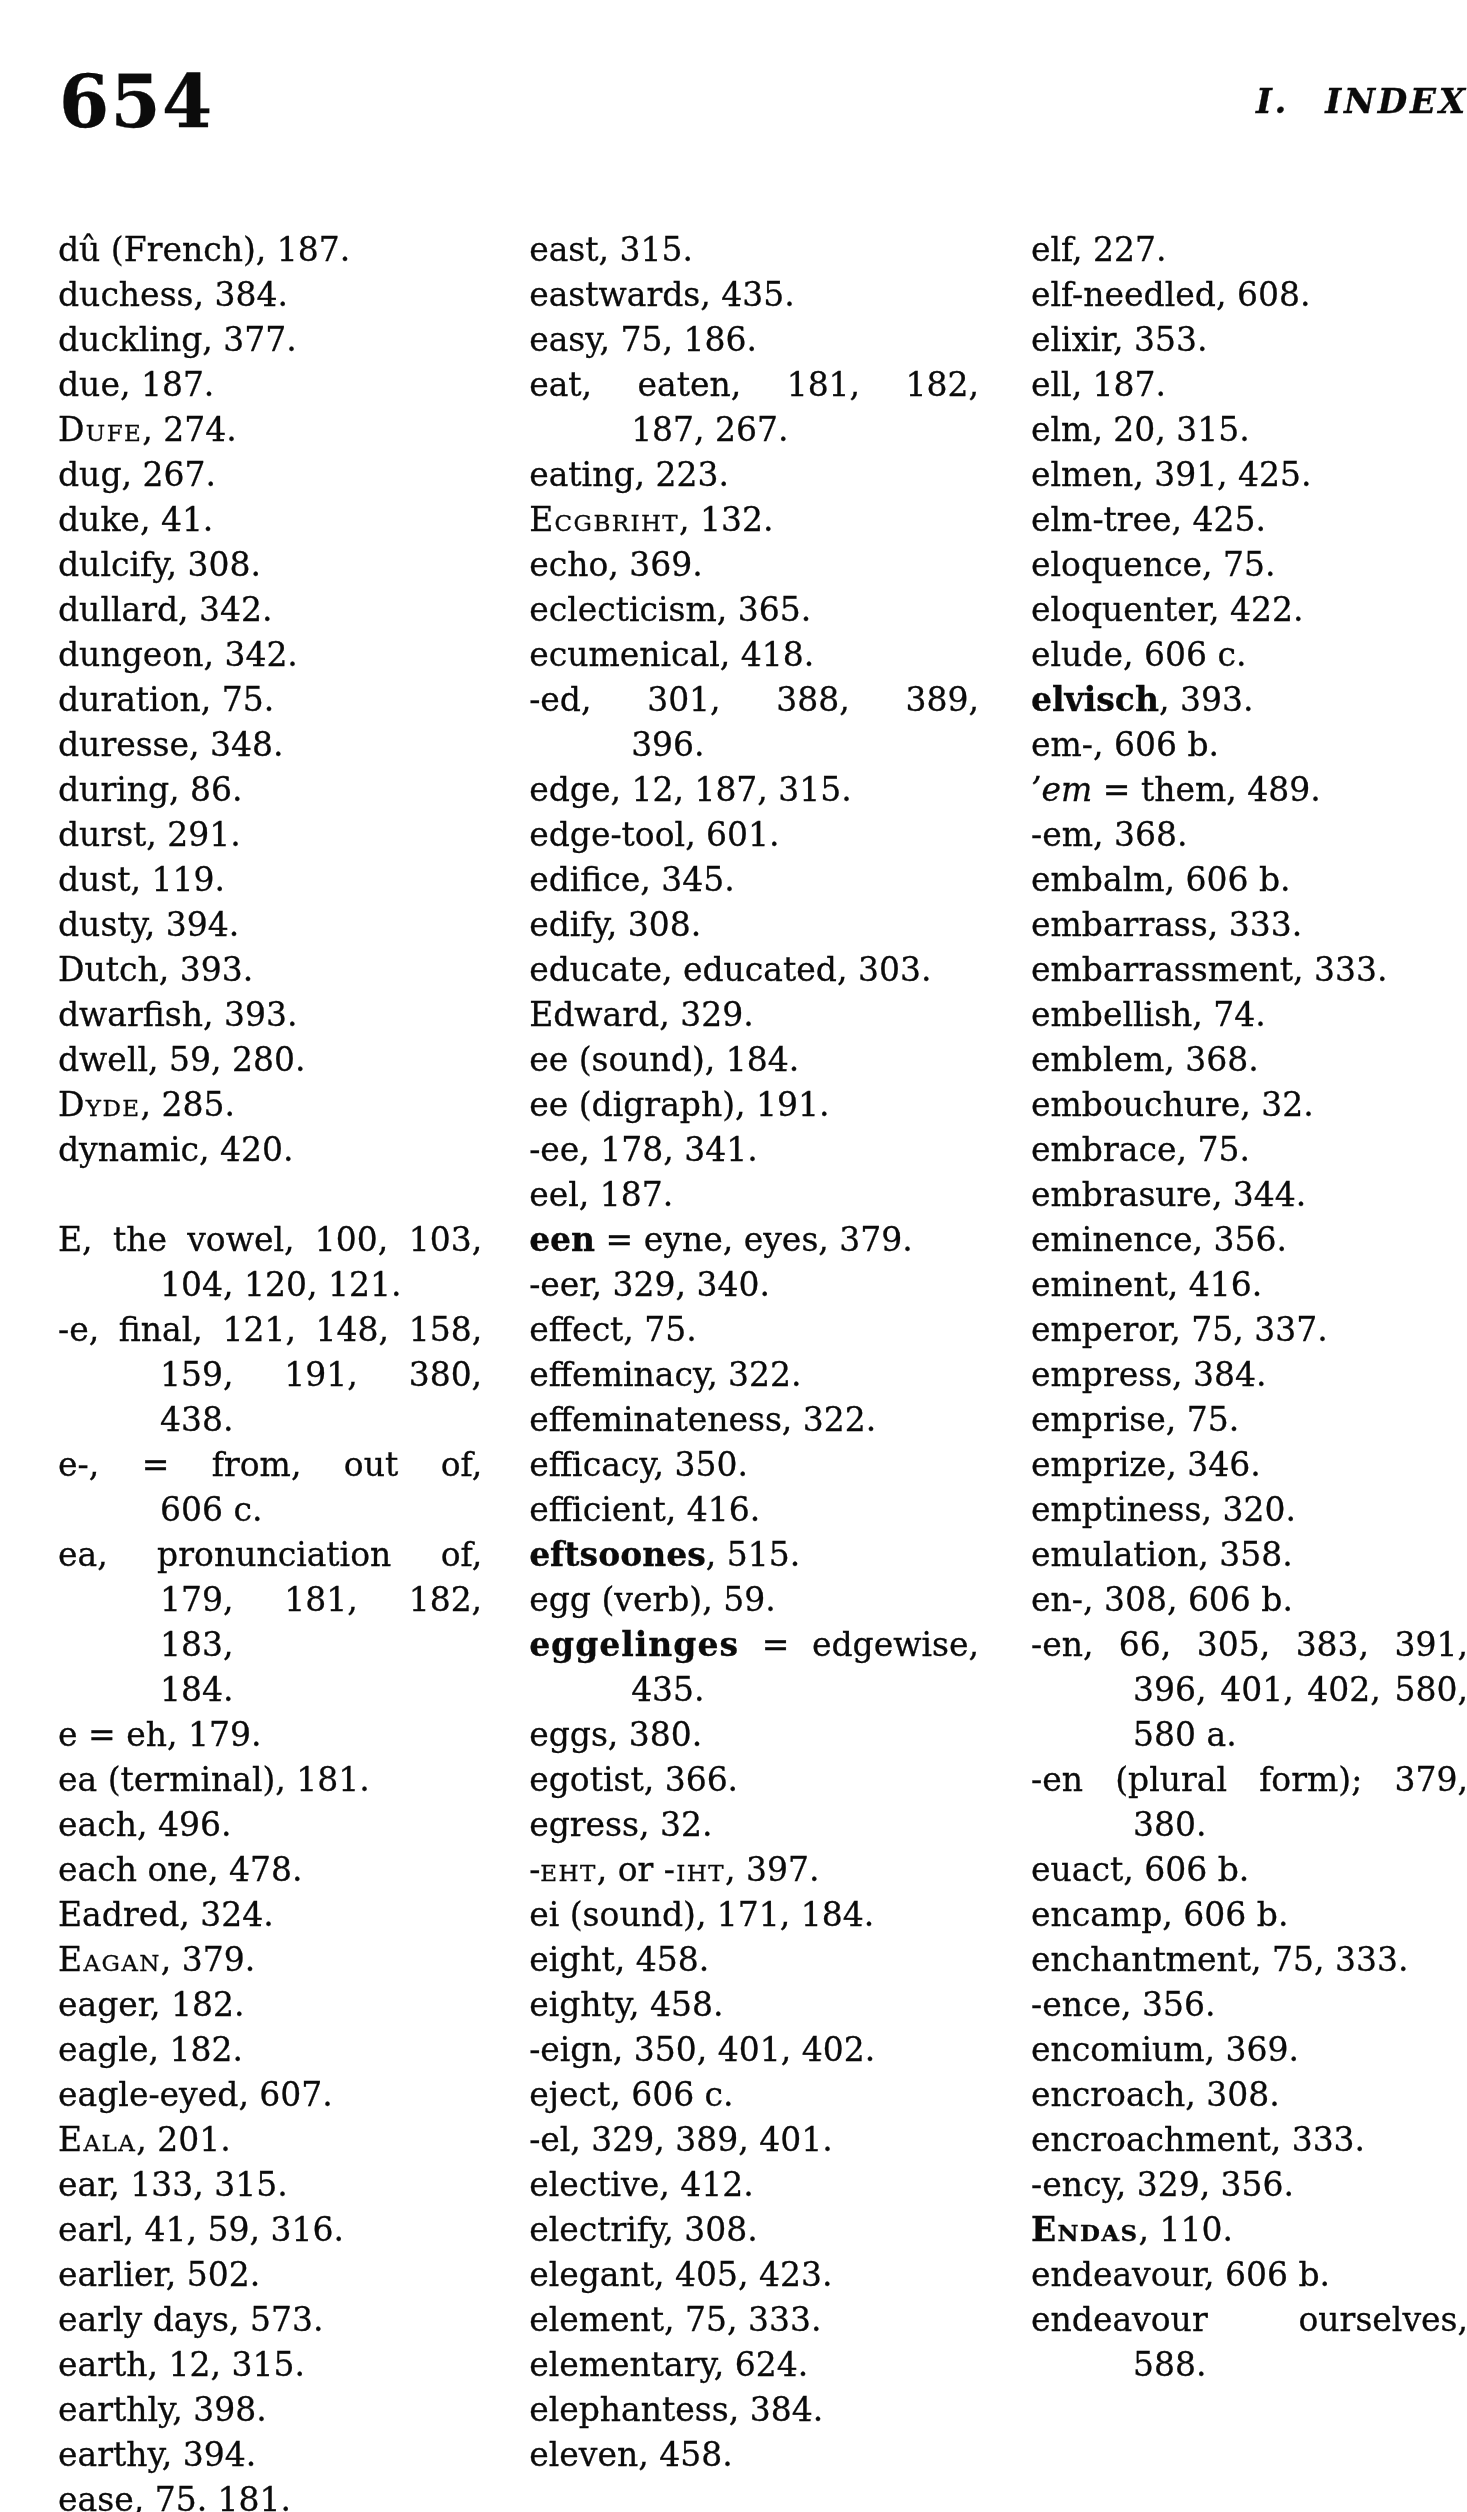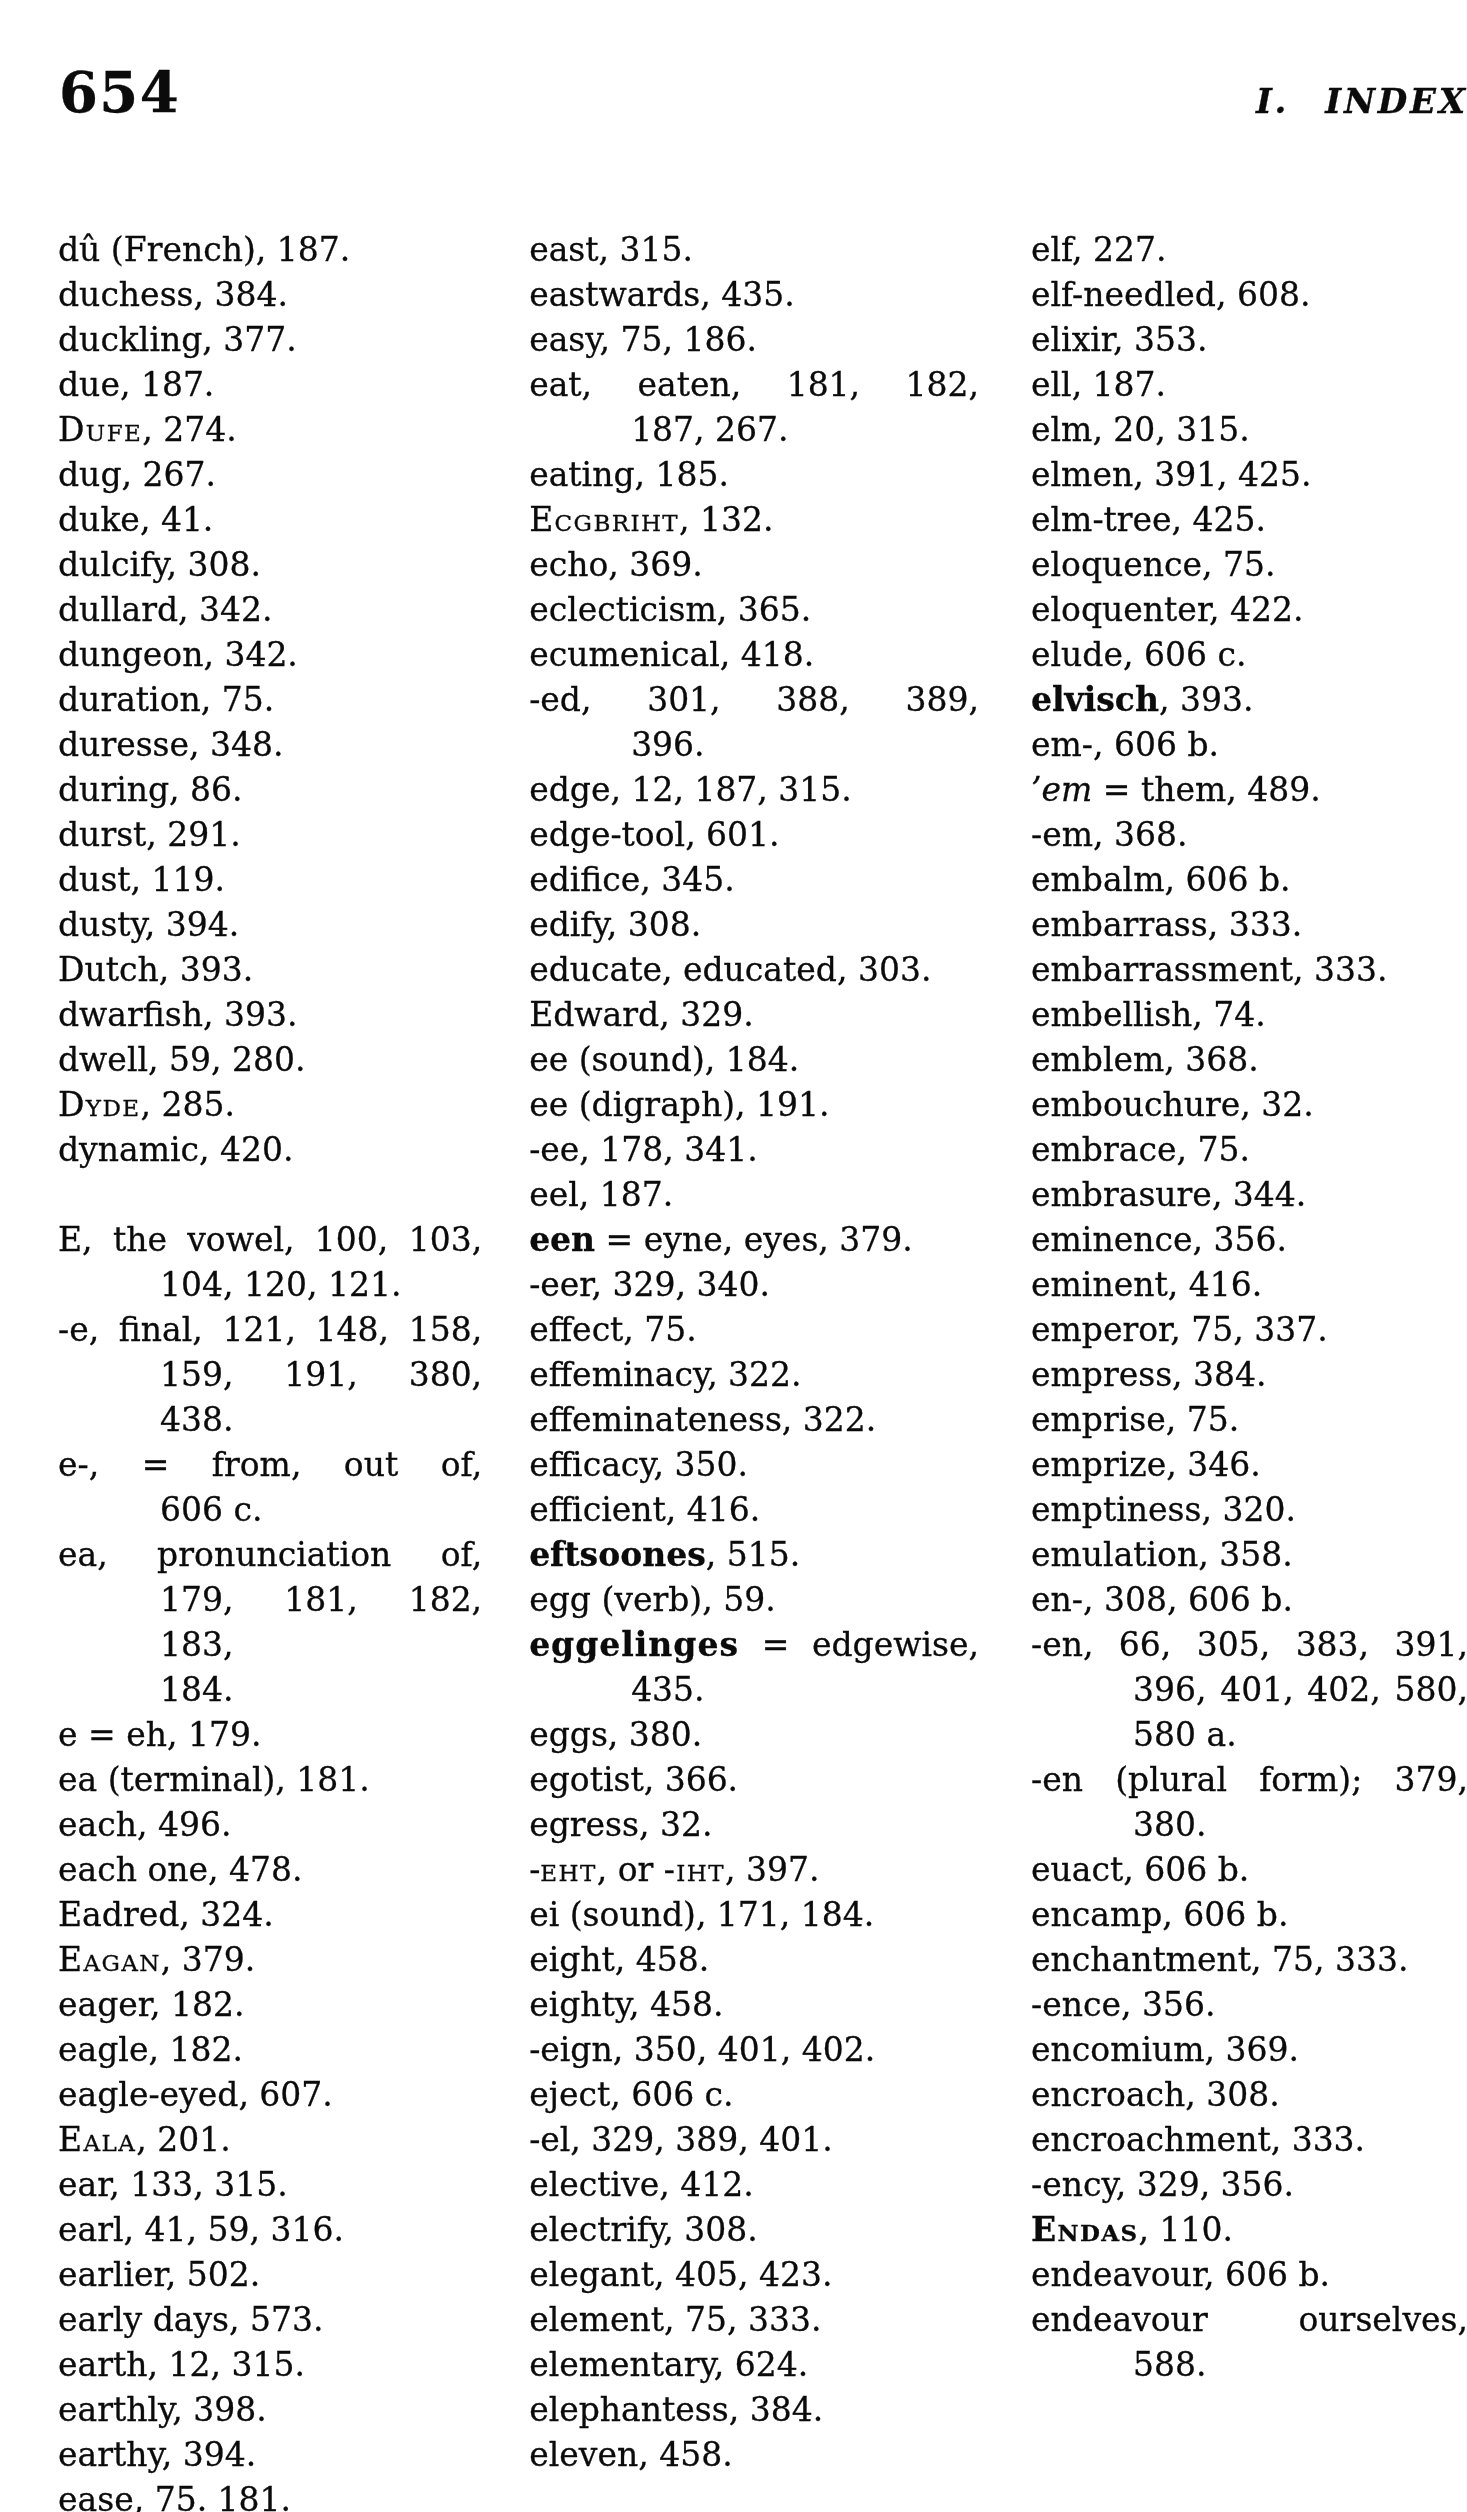--- a/index.html
+++ b/index.html
@@ -8,21 +8,21 @@
     width:1468px;height:2512px;
     background:#ffffff;
     color:#0b0b0b;
     font-family:"DejaVu Serif","Liberation Serif",serif;
     overflow:hidden;
     -webkit-text-stroke:0.3px currentColor;
   }
   header{position:relative;height:158px;}
   .pagenum{
     position:absolute;left:59px;top:59px;
-    font-size:56px;font-weight:bold;letter-spacing:1.4px;
+    font-size:72px;font-weight:bold;letter-spacing:1.4px;
   }
   .htitle{
     position:absolute;left:0;right:0;top:81px;
     text-align:right;
     font-size:34px;font-weight:bold;font-style:italic;
     letter-spacing:2.8px;
   }
   .htitle .sec{margin-right:36px;}
   .cols{
     display:flex;
@@ -205,21 +205,21 @@
           <span class="ln"><span>eastwards, 435.</span></span>
         </p>
         <p class="entry">
           <span class="ln"><span>easy, 75, 186.</span></span>
         </p>
         <p class="entry">
           <span class="ln j"><span>eat, eaten, 181, 182,</span></span>
           <span class="ln cont"><span>187, 267.</span></span>
         </p>
         <p class="entry">
-          <span class="ln"><span>eating, 185.</span></span>
+          <span class="ln"><span>eating, 223.</span></span>
         </p>
         <p class="entry">
           <span class="ln"><span class="sc">Ecgbriht</span><span>, 132.</span></span>
         </p>
         <p class="entry">
           <span class="ln"><span>echo, 369.</span></span>
         </p>
         <p class="entry">
           <span class="ln"><span>eclecticism, 365.</span></span>
         </p>

